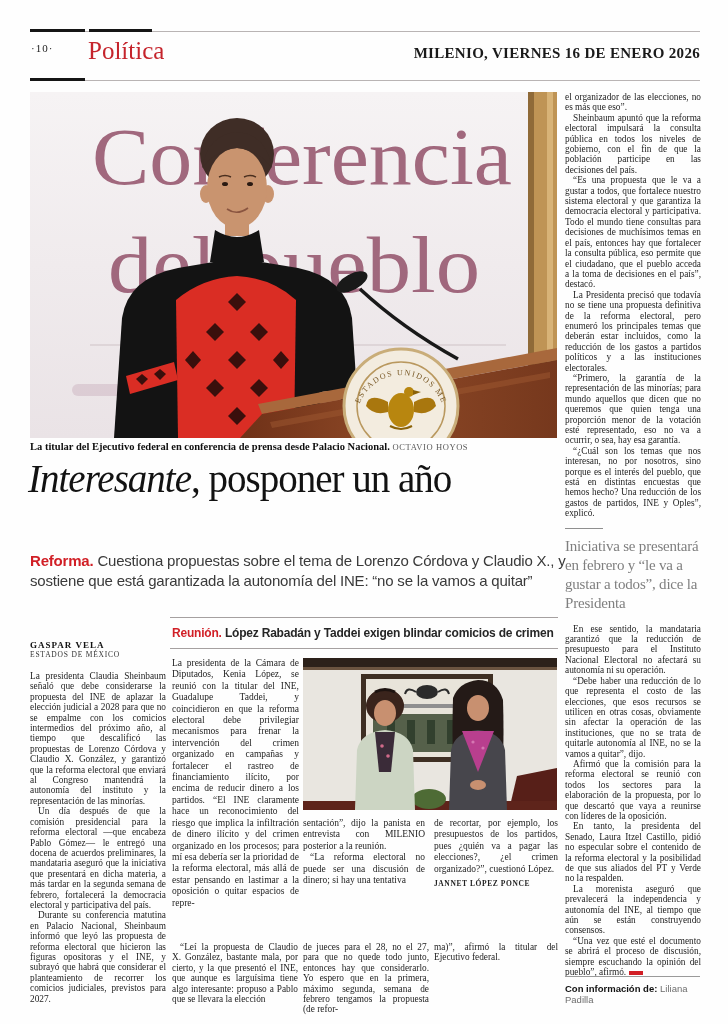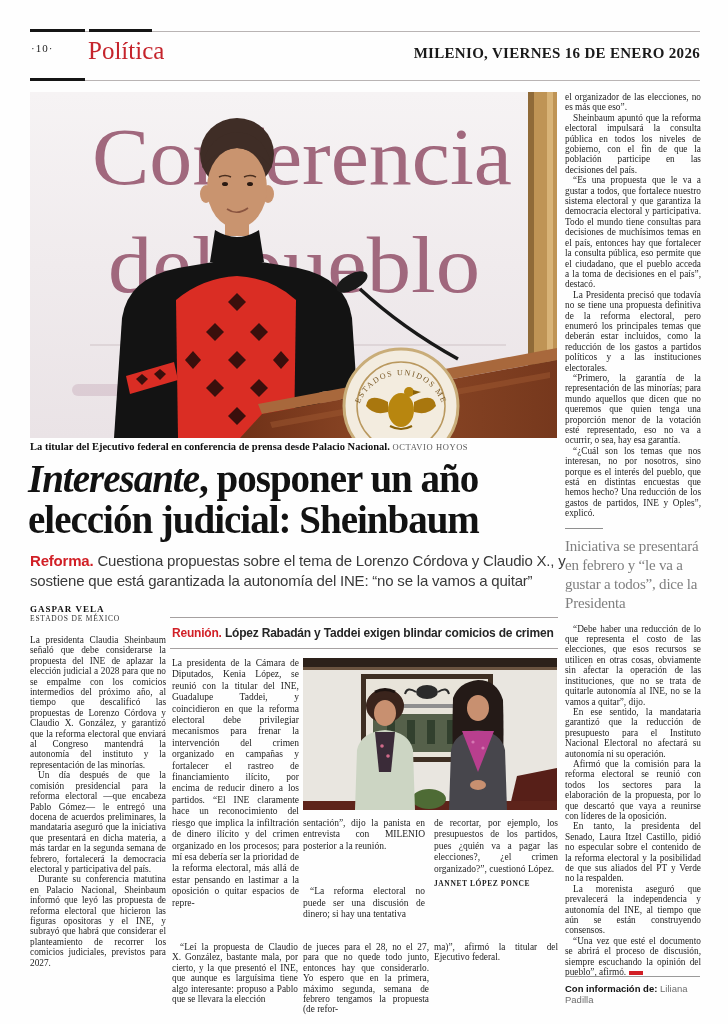--- a/index.html
+++ b/index.html
@@ -10,40 +10,40 @@
   
   .rule-thin{background:#b9b4b4;height:1px;}
   .rule-thick{background:#151515;height:3px;}
   .page-num{font:11px "Liberation Serif",serif;color:#222;letter-spacing:1px;}
   .section-title{font:25px/25px "Liberation Serif",serif;color:#c5242c;}
   .edition{font-weight:bold;font-size:15px;letter-spacing:.3px;color:#1a1a1a;}
   
   .caption{font-size:10.5px;line-height:12px;}
   .caption b{color:#0f0f0f;}
   .caption .credit{font-weight:normal;font-size:8.5px;color:#5a5a5a;letter-spacing:.6px;}
-  .headline{font-weight:bold;font-size:39px;line-height:41px;letter-spacing:-1px;color:#121212;}
+  .headline{font-weight:normal;font-size:39px;line-height:41px;letter-spacing:-1px;color:#121212;}
   .headline .it{font-style:italic;}
   .deck{font-family:"Liberation Sans",sans-serif;font-size:15px;line-height:20px;
         letter-spacing:-.2px;color:#3a3a3a;}
   .kicker{color:#d11f26;font-weight:bold;}
   
   .bodycol{font-size:9.3px;line-height:10.4px;text-align:justify;color:#1d1d1d;}
   .bodycol p.ind{text-indent:8px;}
   .byline{font-weight:bold;font-size:9px;letter-spacing:1px;color:#111;}
   .dateline{font-size:7.5px;letter-spacing:.8px;color:#333;}
   .rail-divider{width:38px;height:1px;background:#8f8f8f;margin:9px 0 8px 0;}
   .rail-subhead{font-size:15px;line-height:19px;letter-spacing:-.2px;color:#7f7f7f;
                 text-align:left;margin-bottom:11px;}
   .end-mark{display:inline-block;width:14px;height:4px;background:#d11f26;margin-left:3px;}
   
   .box-rule{background:#a5a0a0;height:1px;}
   .box-head{font-family:"Liberation Sans",sans-serif;font-weight:bold;font-size:12px;
             letter-spacing:-.2px;color:#262626;}
   .box-body{font-size:9.5px;line-height:11.4px;text-align:justify;color:#1d1d1d;}
-  .box-body p.ind{text-indent:7px;margin-top:34px;}
+  .box-body p.ind{text-indent:7px;}
   .box-credit{font-weight:bold;font-size:7.5px;letter-spacing:.6px;color:#222;text-align:left;margin-top:3px;}
   
   .footer-credit{font-family:"Liberation Sans",sans-serif;font-size:9.5px;color:#6e6e6e;}
   .footer-credit b{color:#111;}
 </style>
 </head>
 <body>
 
 <div class="abs rule-thin" style="left:30px;top:31px;width:670px;"></div>
 <div class="abs rule-thick" style="left:30px;top:29px;width:55px;"></div>
@@ -140,29 +140,28 @@
   </svg>
 </div>
 
 <div class="abs caption" style="left:30px;top:441px;width:527px;">
   <b>La titular del Ejecutivo federal en conferencia de prensa desde Palacio Nacional.</b>
   <span class="credit">OCTAVIO HOYOS</span>
 </div>
 
 <div class="abs headline" style="left:28px;top:458px;width:540px;">
   <span class="it">Interesante</span><span>, posponer un año</span><br>
-  <span>elección judicial: Sheinbaum</span>
 </div>
 
 <div class="abs deck" style="left:30px;top:551px;width:540px;">
   <span class="kicker">Reforma.</span>
   <span>Cuestiona propuestas sobre el tema de Lorenzo Córdova y Claudio X., y sostiene que está garantizada la autonomía del INE: “no se la vamos a quitar”</span>
 </div>
 
-<div class="abs" style="left:30px;top:604px;width:136px;">
+<div class="abs" style="left:30px;top:640px;width:136px;">
   <div class="byline">GASPAR VELA</div>
   <div class="dateline" style="margin-bottom:12px;">ESTADOS DE MÉXICO</div>
   <div class="bodycol">
     <p>La presidenta Claudia Sheinbaum señaló que debe considerarse la propuesta del INE de aplazar la elección judicial a 2028 para que no se empalme con los comicios intermedios del próximo año, al tiempo que descalificó las propuestas de Lorenzo Córdova y Claudio X. González, y garantizó que la reforma electoral que enviará al Congreso mantendrá la autonomía del instituto y la representación de las minorías.</p>
     <p class="ind">Un día después de que la comisión presidencial para la reforma electoral —que encabeza Pablo Gómez— le entregó una docena de acuerdos preliminares, la mandataria aseguró que la iniciativa que presentará en dicha materia, a más tardar en la segunda semana de febrero, fortalecerá la democracia electoral y participativa del país.</p>
     <p class="ind">Durante su conferencia matutina en Palacio Nacional, Sheinbaum informó que leyó las propuesta de reforma electoral que hicieron las figuras opositoras y el INE, y subrayó que habrá que considerar el planteamiento de recorrer los comicios judiciales, previstos para 2027.</p>
   </div>
 </div>
 
 <div class="abs" style="left:170px;top:617px;width:388px;height:318px;">
@@ -243,22 +242,22 @@
   <p>el organizador de las elecciones, no es más que eso”.</p>
   <p class="ind">Sheinbaum apuntó que la reforma electoral impulsará la consulta pública en todos los niveles de gobierno, con el fin de que la población participe en las decisiones del país.</p>
   <p class="ind">“Es una propuesta que le va a gustar a todos, que fortalece nuestro sistema electoral y que garantiza la democracia electoral y participativa. Todo el mundo tiene consultas para decisiones de muchísimos temas en el país, entonces hay que fortalecer la consulta pública, eso permite que el ciudadano, que el pueblo acceda a la toma de decisiones en el país”, destacó.</p>
   <p class="ind">La Presidenta precisó que todavía no se tiene una propuesta definitiva de la reforma electoral, pero enumeró los principales temas que deberán estar incluidos, como la reducción de los gastos a partidos políticos y a las instituciones electorales.</p>
   <p class="ind">“Primero, la garantía de la representación de las minorías; para mundo aquellos que dicen que no queremos que quien tenga una proporción menor de la votación esté representado, eso no va a ocurrir, o sea, hay esa garantía.</p>
   <p class="ind">“¿Cuál son los temas que nos interesan, no por nosotros, sino porque es el interés del pueblo, que está en distintas encuestas que hemos hecho? Una reducción de los gastos de partidos, INE y Oples”, explicó.</p>
 
   <div class="rail-divider"></div>
   <div class="rail-subhead">Iniciativa se presentará en febrero y “le va a gustar a todos”, dice la Presidenta</div>
 
+  <p class="ind">En ese sentido, la mandataria garantizó que la reducción de presupuesto para el Instituto Nacional Electoral no afectará su autonomía ni su operación.</p>
   <p class="ind">“Debe haber una reducción de lo que representa el costo de las elecciones, que esos recursos se utilicen en otras cosas, obviamente sin afectar la operación de las instituciones, que no se trata de quitarle autonomía al INE, no se la vamos a quitar”, dijo.</p>
-  <p class="ind">En ese sentido, la mandataria garantizó que la reducción de presupuesto para el Instituto Nacional Electoral no afectará su autonomía ni su operación.</p>
   <p class="ind">Afirmó que la comisión para la reforma electoral se reunió con todos los sectores para la elaboración de la propuesta, por lo que descartó que vaya a reunirse con líderes de la oposición.</p>
   <p class="ind">En tanto, la presidenta del Senado, Laura Itzel Castillo, pidió no especular sobre el contenido de la reforma electoral y la posibilidad de que sus aliados del PT y Verde no la respalden.</p>
   <p class="ind">La morenista aseguró que prevalecerá la independencia y autonomía del INE, al tiempo que aún se están construyendo consensos.</p>
   <p class="ind"><span>“Una vez que esté el documento se abrirá el proceso de discusión, siempre escuchando la opinión del pueblo”, afirmó.</span><span class="end-mark"></span></p>
 </div>
 
 <div class="abs rule-thin" style="left:565px;top:976px;width:135px;background:#9a9a9a;"></div>
 <div class="abs footer-credit" style="left:565px;top:983px;width:140px;">
   <b>Con información de:</b><span> Liliana Padilla</span>
 </div>

